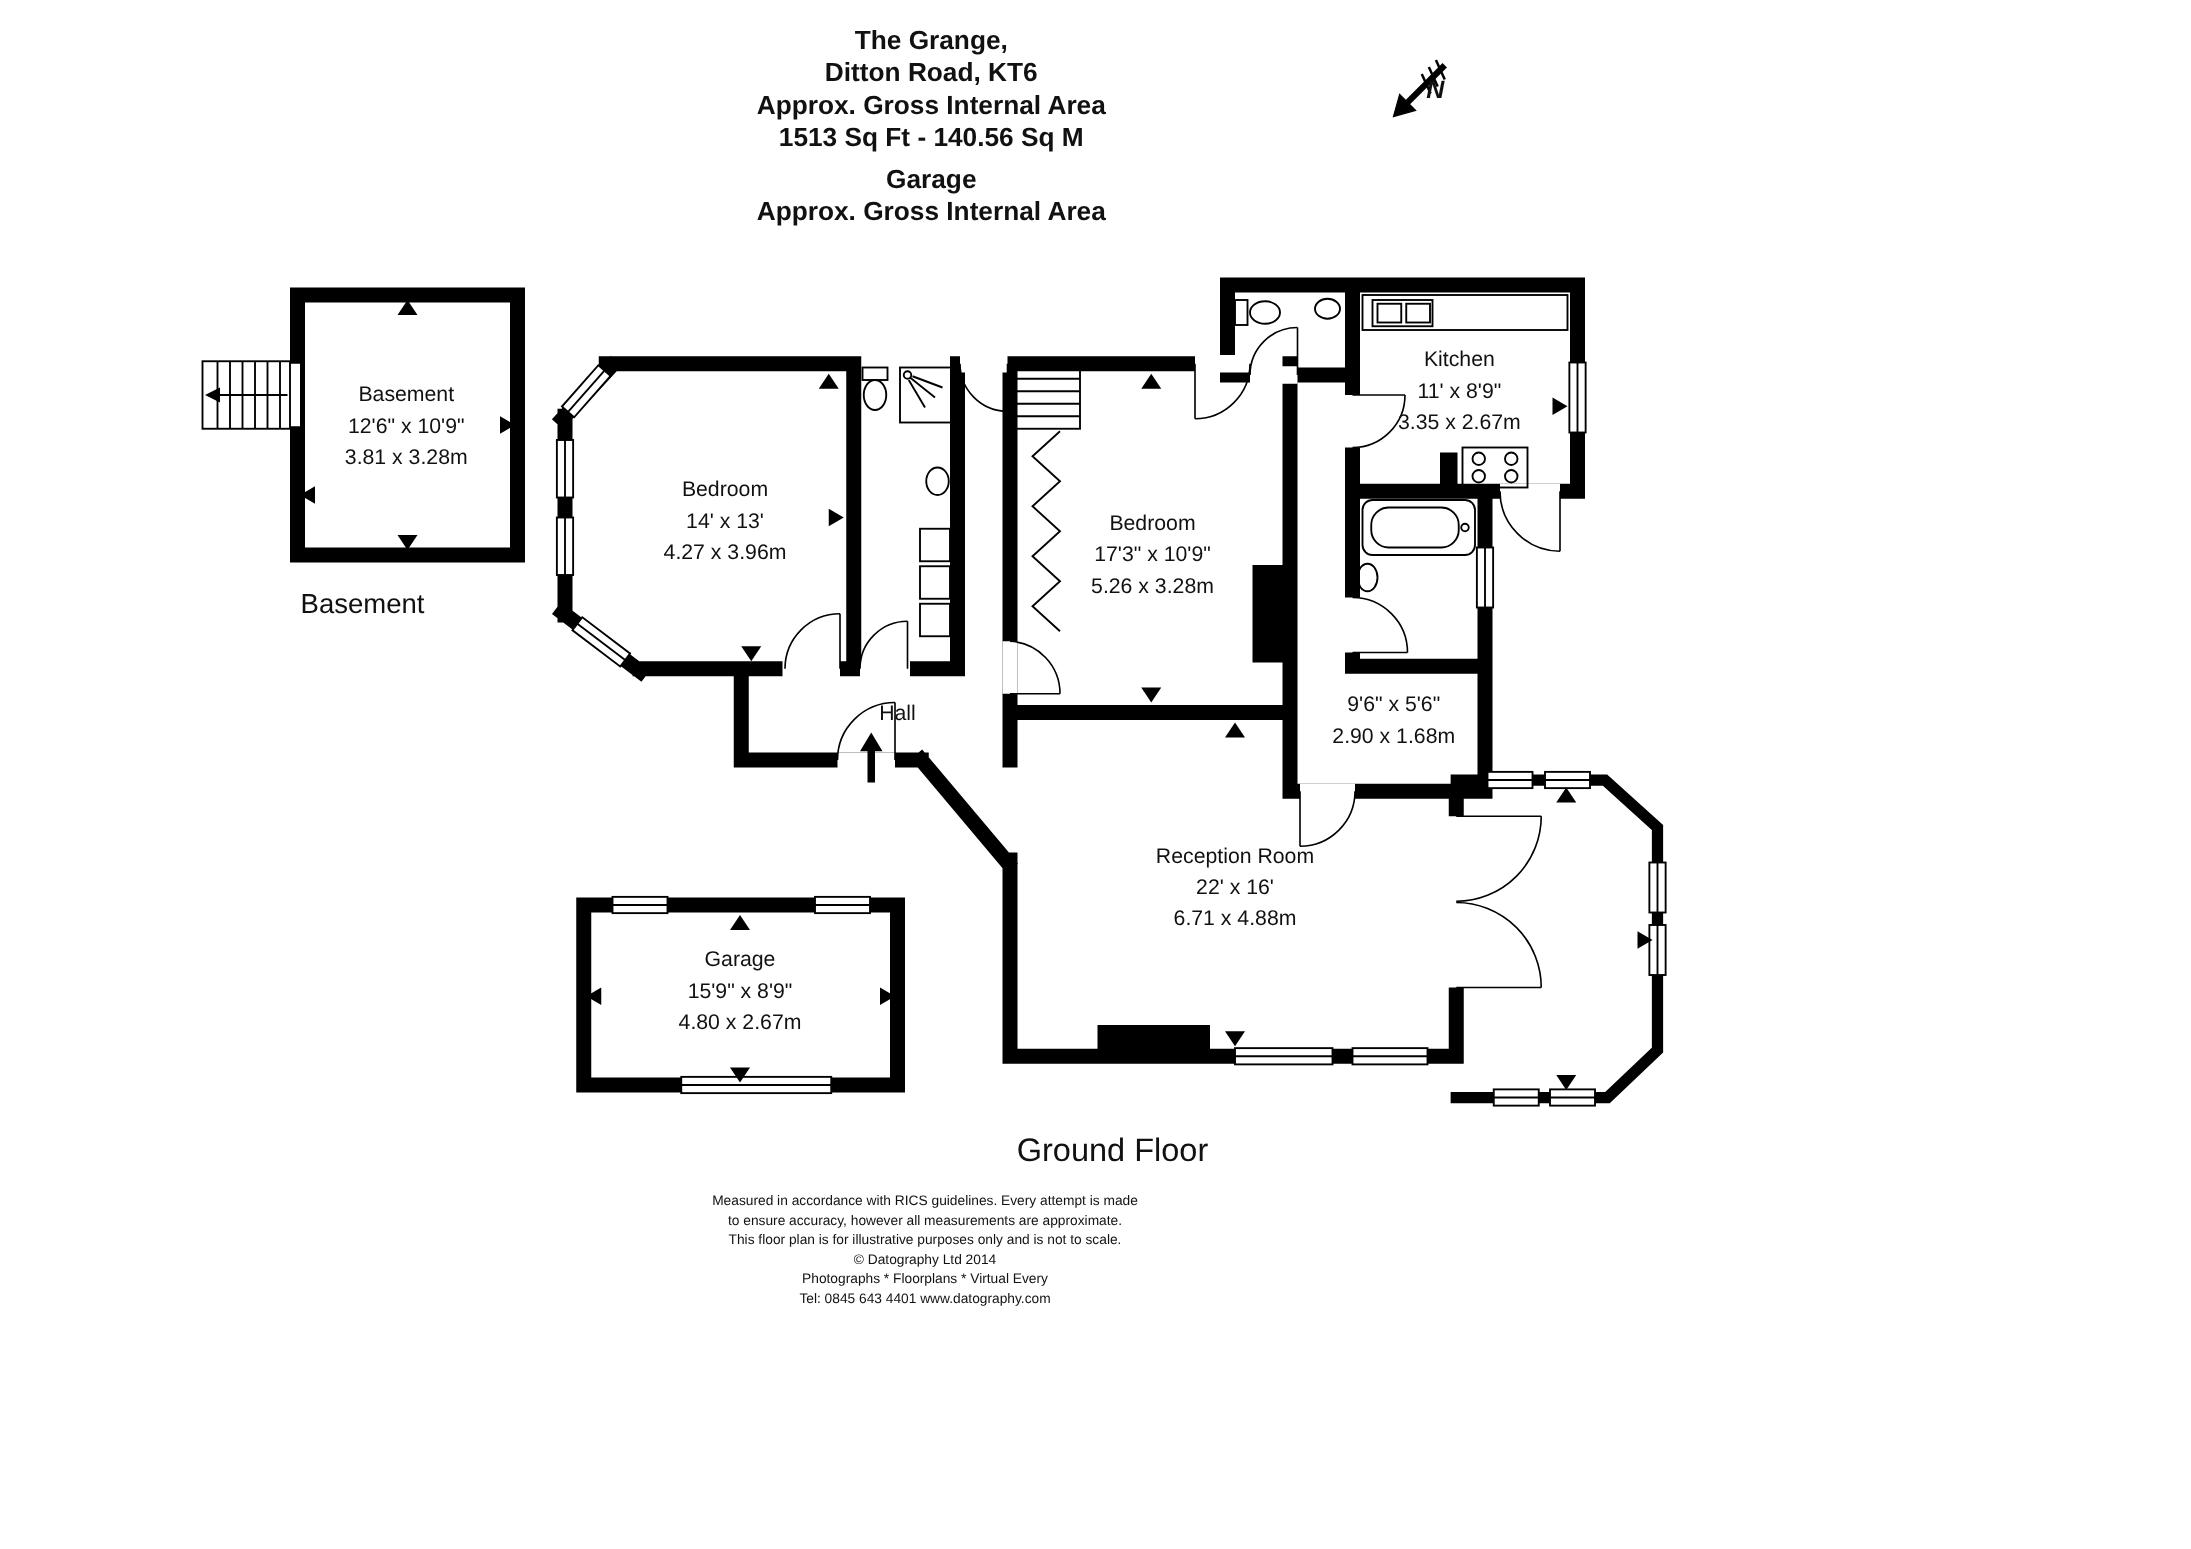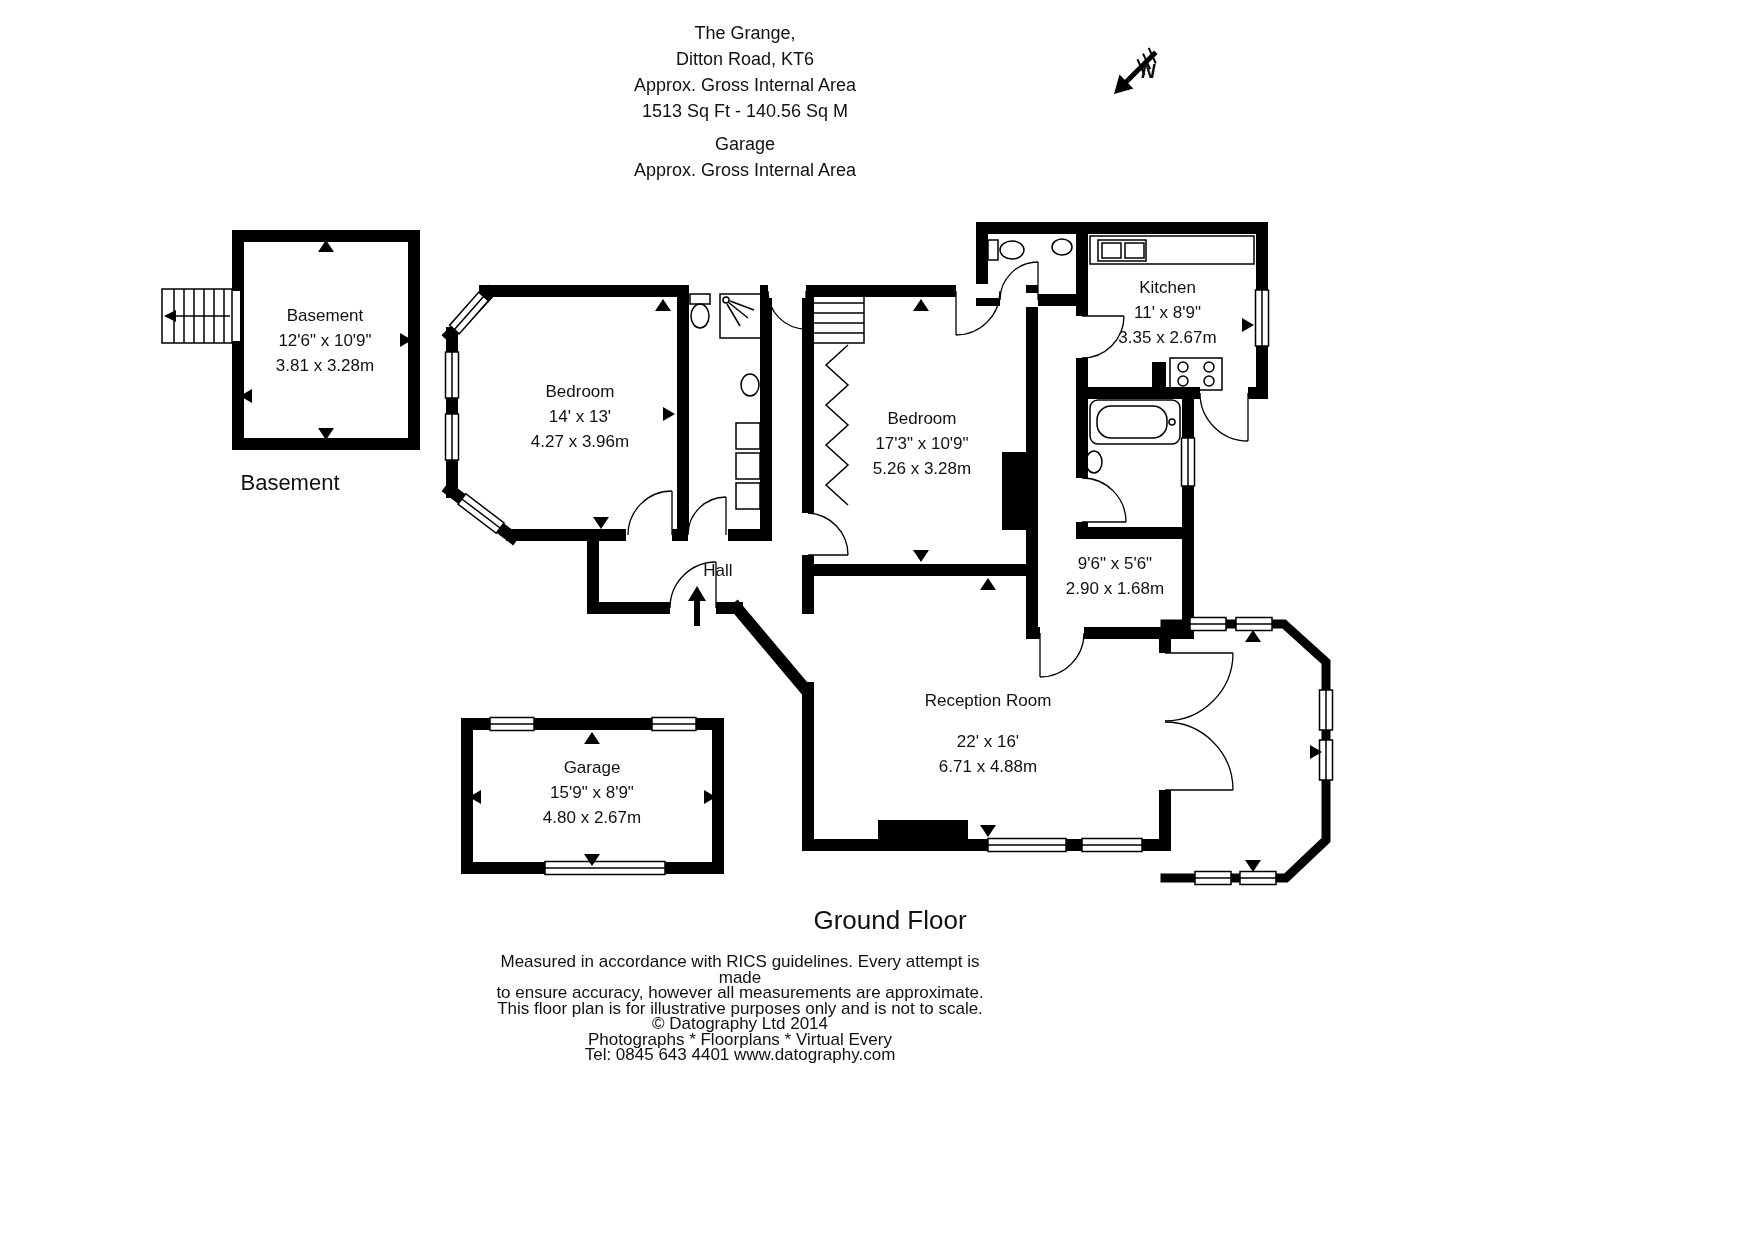--- a/index.html
+++ b/index.html
@@ -1,32 +1,32 @@
 <!DOCTYPE html>
 <html><head>
 <meta charset="utf-8">
 <style>
   html,body{margin:0;padding:0;background:#fff;}
   #page{position:relative;width:1753px;height:1239px;background:#fff;overflow:hidden;
         font-family:"Liberation Sans",sans-serif;color:#111;}
   .label{position:absolute;text-align:center;}
   .label .l{display:block;}
-  .hdr{font-size:18px;line-height:26px;}
+  .hdr{font-size:21px;line-height:26px;font-weight:bold;}
   .room{font-size:17px;line-height:25px;}
   .cap{font-size:22px;}
-  .foot{font-size:17px;line-height:15.5px;}
+  .foot{font-size:11px;line-height:15.5px;}
   svg{position:absolute;left:0;top:0;}
   .wall{stroke:#000;stroke-width:12;fill:none;stroke-linecap:square;}
   .wall9{stroke:#000;stroke-width:9;fill:none;stroke-linecap:square;}
   .thin{stroke:#000;stroke-width:1.5;fill:none;}
   .arc{stroke:#000;stroke-width:1.3;fill:none;}
   .gap{fill:#fff;stroke:none;}
   .win{fill:#fff;stroke:#000;stroke-width:1.5;}
   .blk{fill:#000;stroke:none;}
-  .wrap2{display:block;width:130px;margin:16px auto;}
+  .wrap2{display:block;width:130px;margin:0 auto;}
   svg text{font-family:"Liberation Sans",sans-serif;fill:#111;}
 </style>
 </head>
 <body>
 
 <div id="page">
 
   <svg width="1753" height="1239" viewBox="0 0 1753 1239">
 
     <g>

